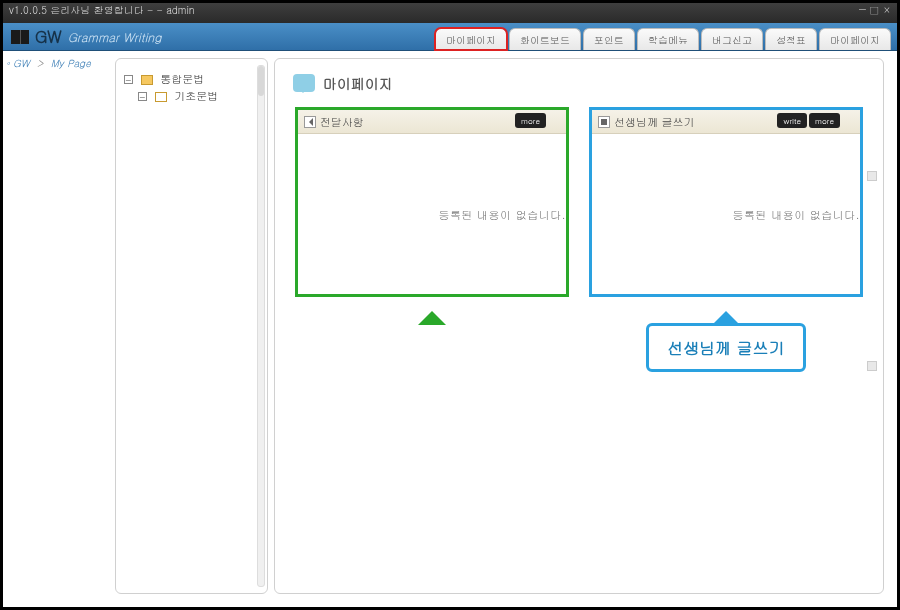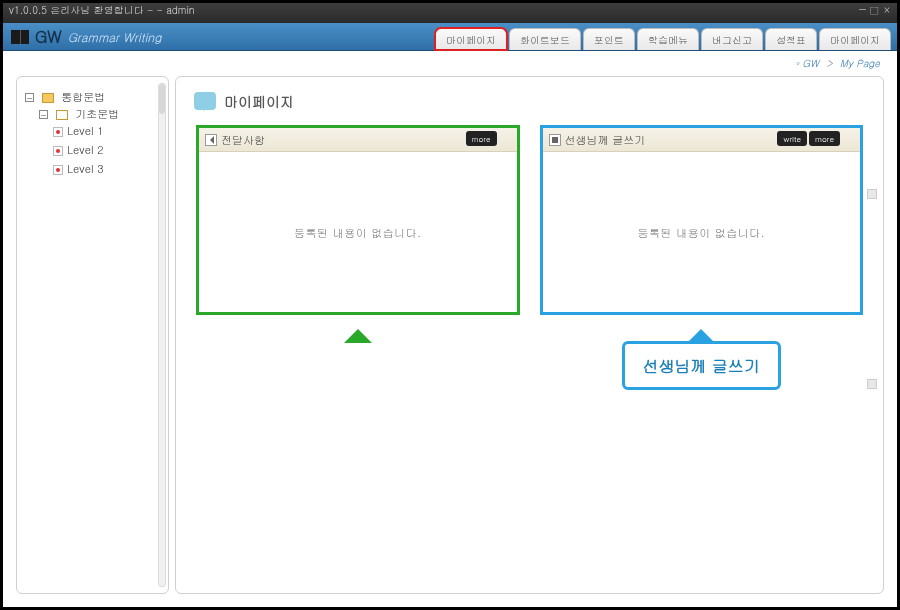--- a/index.html
+++ b/index.html
@@ -53,21 +53,21 @@
   }
   .tab.highlight {
     outline: 2px solid #d22;
     outline-offset:-1px;
   }
   .content-wrap {
     position: absolute;
     top: 51px; left:3px; right:3px; bottom:3px;
     background:#fff;
     display:flex;
-    flex-direction:column;
+    flex-direction:row;
   }
   .breadcrumb {
     height:18px; text-align:right; padding:2px 14px 0 0;
     color:#3b7db5; font-size:10px; font-style:italic;
   }
   .breadcrumb span.sep{ color:#888; margin:0 4px;}
   .body-grid {
     flex:1;
     display:flex;
     gap:0;
@@ -135,21 +135,21 @@
   }
   .hdr-ico { width:12px; height:12px; border:1px solid #999; background:#fff; display:inline-flex; align-items:center; justify-content:center; font-size:9px; color:#666;}
   .hdr-ico.play::before{content:"";border:4px solid transparent;border-right-color:#666;margin-right:2px;}
   .hdr-ico.square::before{content:"";width:6px;height:6px;background:#666;}
   .hdr-btns{ position:absolute; right:20px; top:3px; display:flex; gap:2px;}
   .hdr-btn { background:#222; color:#fff; font-size:8px; padding:2px 6px; border-radius:3px; cursor:pointer;}
   .panel-body {
     flex:1;
     display:flex;
     align-items:center;
-    justify-content:center;
+    justify-content:flex-end;
     color:#777;
     font-size:11px;
     letter-spacing:0.5px;
   }
   .callout-arrow {
     width:0;height:0;
     border:14px solid transparent;
     margin: 0 auto;
   }
   .panel.green .callout-arrow{ border-bottom-color:#2aa82a;}
@@ -215,25 +215,20 @@
         <ul style="padding-left:0;">
           <li>
             <span class="toggle">−</span>
             <span class="folder"></span>
             <a>통합문법</a>
             <ul>
               <li>
                 <span class="toggle">−</span>
                 <span class="folder" style="background:#fff;"></span>
                 <a>기초문법</a>
-                <ul id="level-list">
-                    <li><span class="leaf-ico"></span><a>Level 1</a></li>
-                    <li><span class="leaf-ico"></span><a>Level 2</a></li>
-                    <li><span class="leaf-ico"></span><a>Level 3</a></li>
-                  </ul>
               </li>
             </ul>
           </li>
         </ul>
       </div>
       <div class="scroll-track">
         <div class="scroll-thumb"></div>
       </div>
     </div>
 

